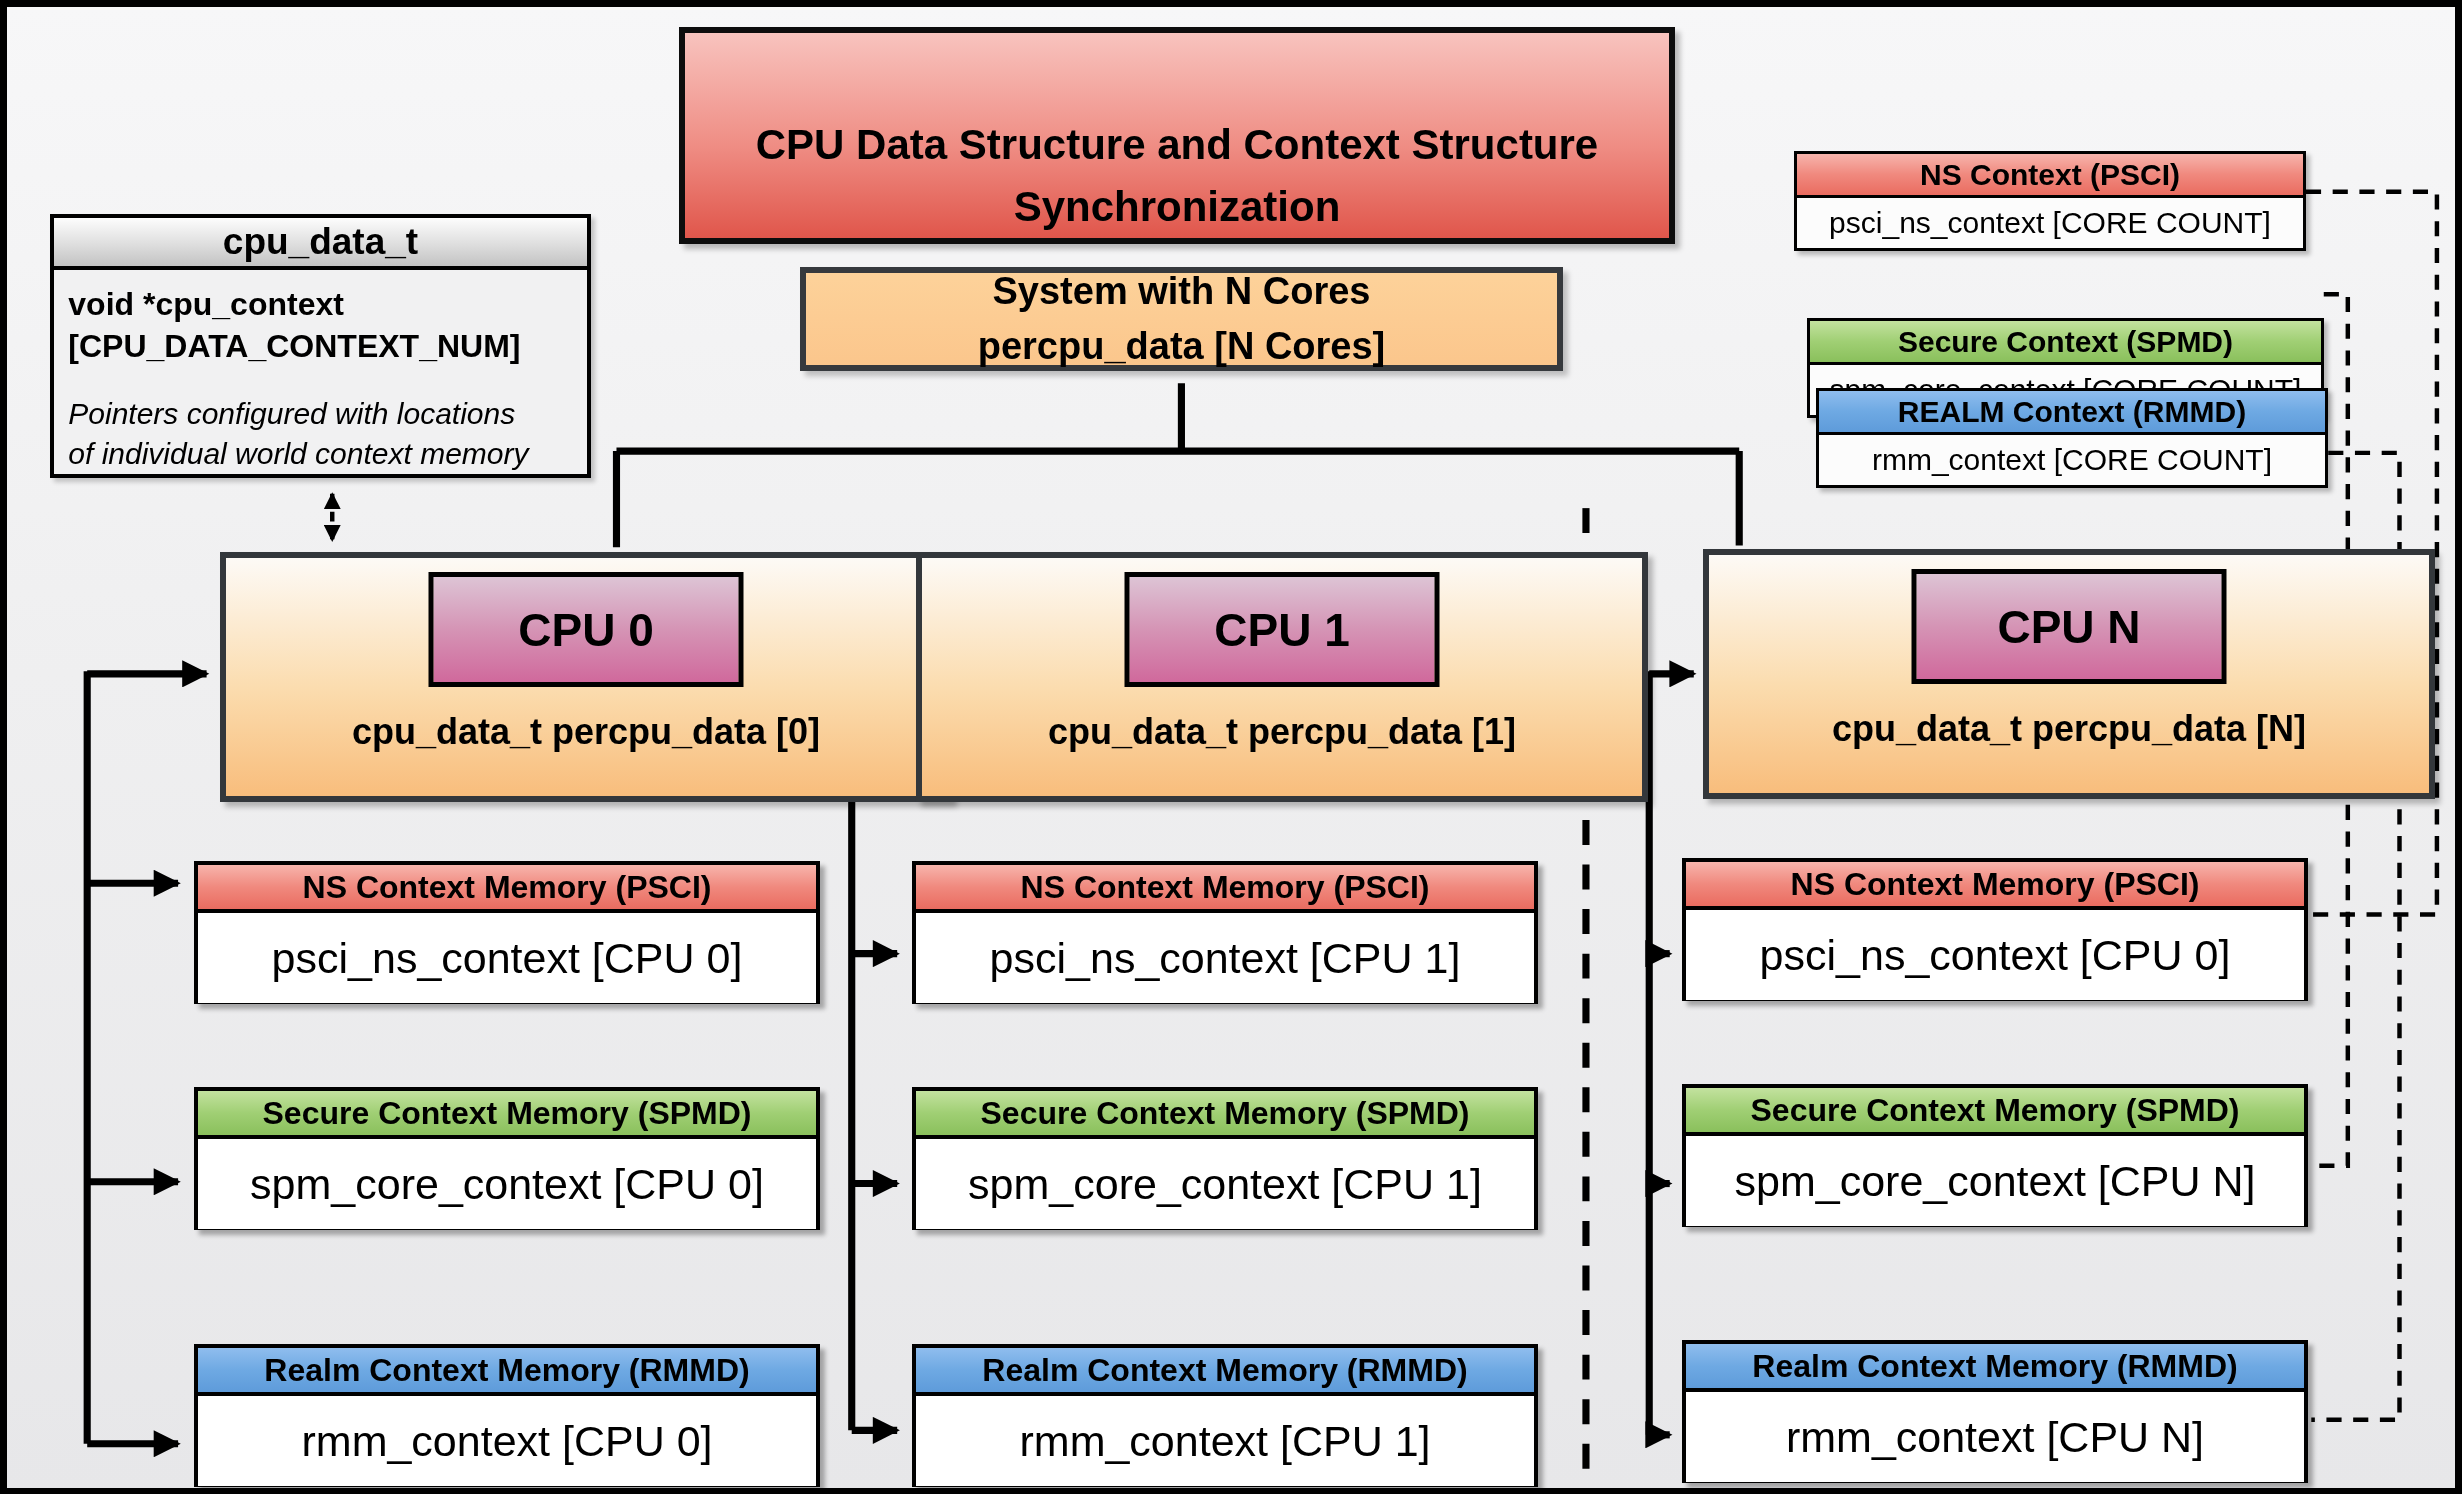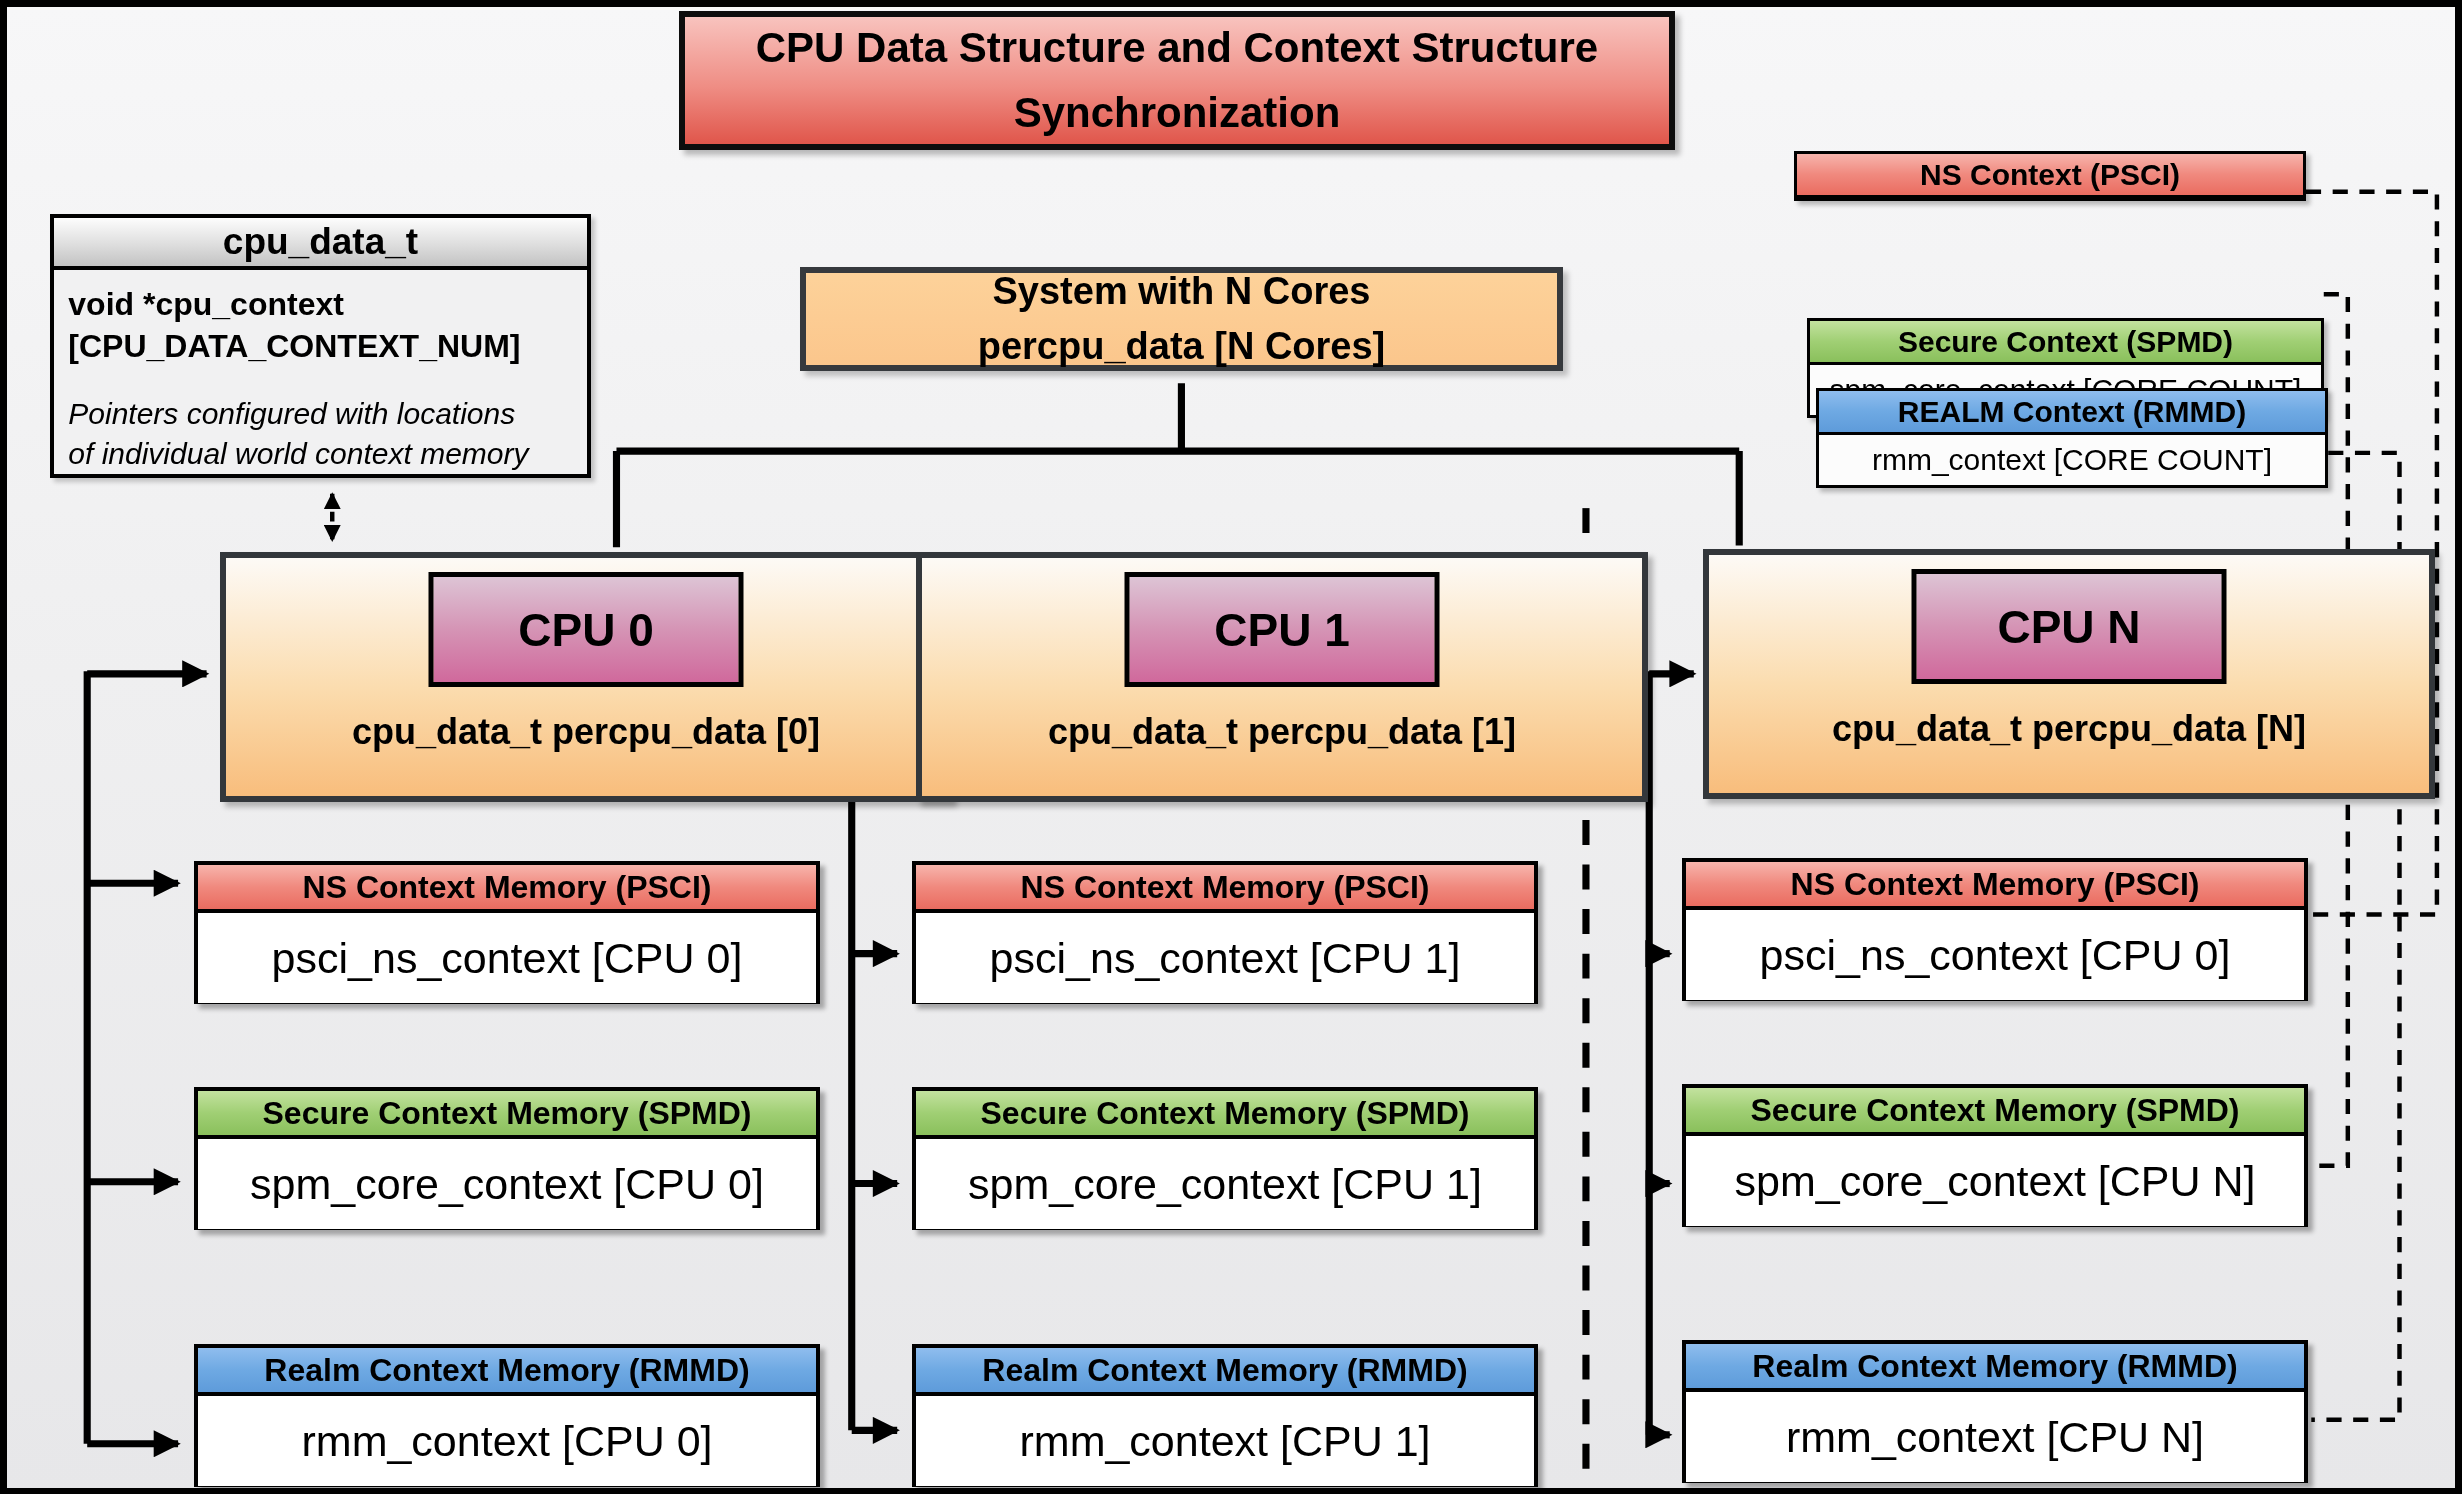--- a/index.html
+++ b/index.html
@@ -7,23 +7,23 @@
     position:relative;width:2462px;height:1495px;box-sizing:border-box;
     border:7.1px solid #000;
     background:linear-gradient(180deg,#f7f7f8 0%,#efeff0 45%,#e7e7e9 100%);
     font-family:"Liberation Sans",sans-serif;color:#000;overflow:hidden;
   }
   .stage > div{position:absolute;box-sizing:border-box;}
   svg.wires{position:absolute;left:0;top:0;z-index:1;}
   .box{z-index:2;}
 
   .title-box{
-    left:672px;top:4px;width:996px;height:139px;
+    left:672px;top:20px;width:996px;height:217px;
     border:6.2px solid #0d0d0d;background:linear-gradient(180deg,#f8c3be 0%,#ef8d84 55%,#e0564b 100%);
-    display:flex;flex-direction:column;align-items:center;justify-content:space-between;
+    display:flex;flex-direction:column;align-items:center;justify-content:flex-end;
     font-weight:bold;font-size:42px;line-height:62px;text-align:center;
     box-shadow:4.5px 4.5px 5.3px rgba(0,0,0,.25);
   }
 
   .struct-box{
     left:43px;top:207px;width:541px;height:264px;
     border:4.5px solid #000;background:#f1f1f2;box-shadow:3.6px 3.6px 4.5px rgba(0,0,0,.2);
   }
   .struct-header{
     height:48px;border-bottom:4.5px solid #000;
@@ -147,20 +147,21 @@
     </div>
   </div>
 
   <div class="box system-box">
     <div>System with N Cores</div>
     <div>percpu_data [N Cores]</div>
   </div>
 
   <div class="box legend-box lg-ns">
     <div class="legend-header hdr-red">NS Context  (PSCI)</div>
+    <div class="legend-body">psci_ns_context [CORE COUNT]</div>
   </div>
   <div class="box legend-box lg-spmd">
     <div class="legend-header hdr-green">Secure Context (SPMD)</div>
     <div class="legend-body">spm_core_context [CORE COUNT]</div>
   </div>
   <div class="box legend-box lg-rmmd">
     <div class="legend-header hdr-blue">REALM Context (RMMD)</div>
     <div class="legend-body">rmm_context [CORE COUNT]</div>
   </div>
 

